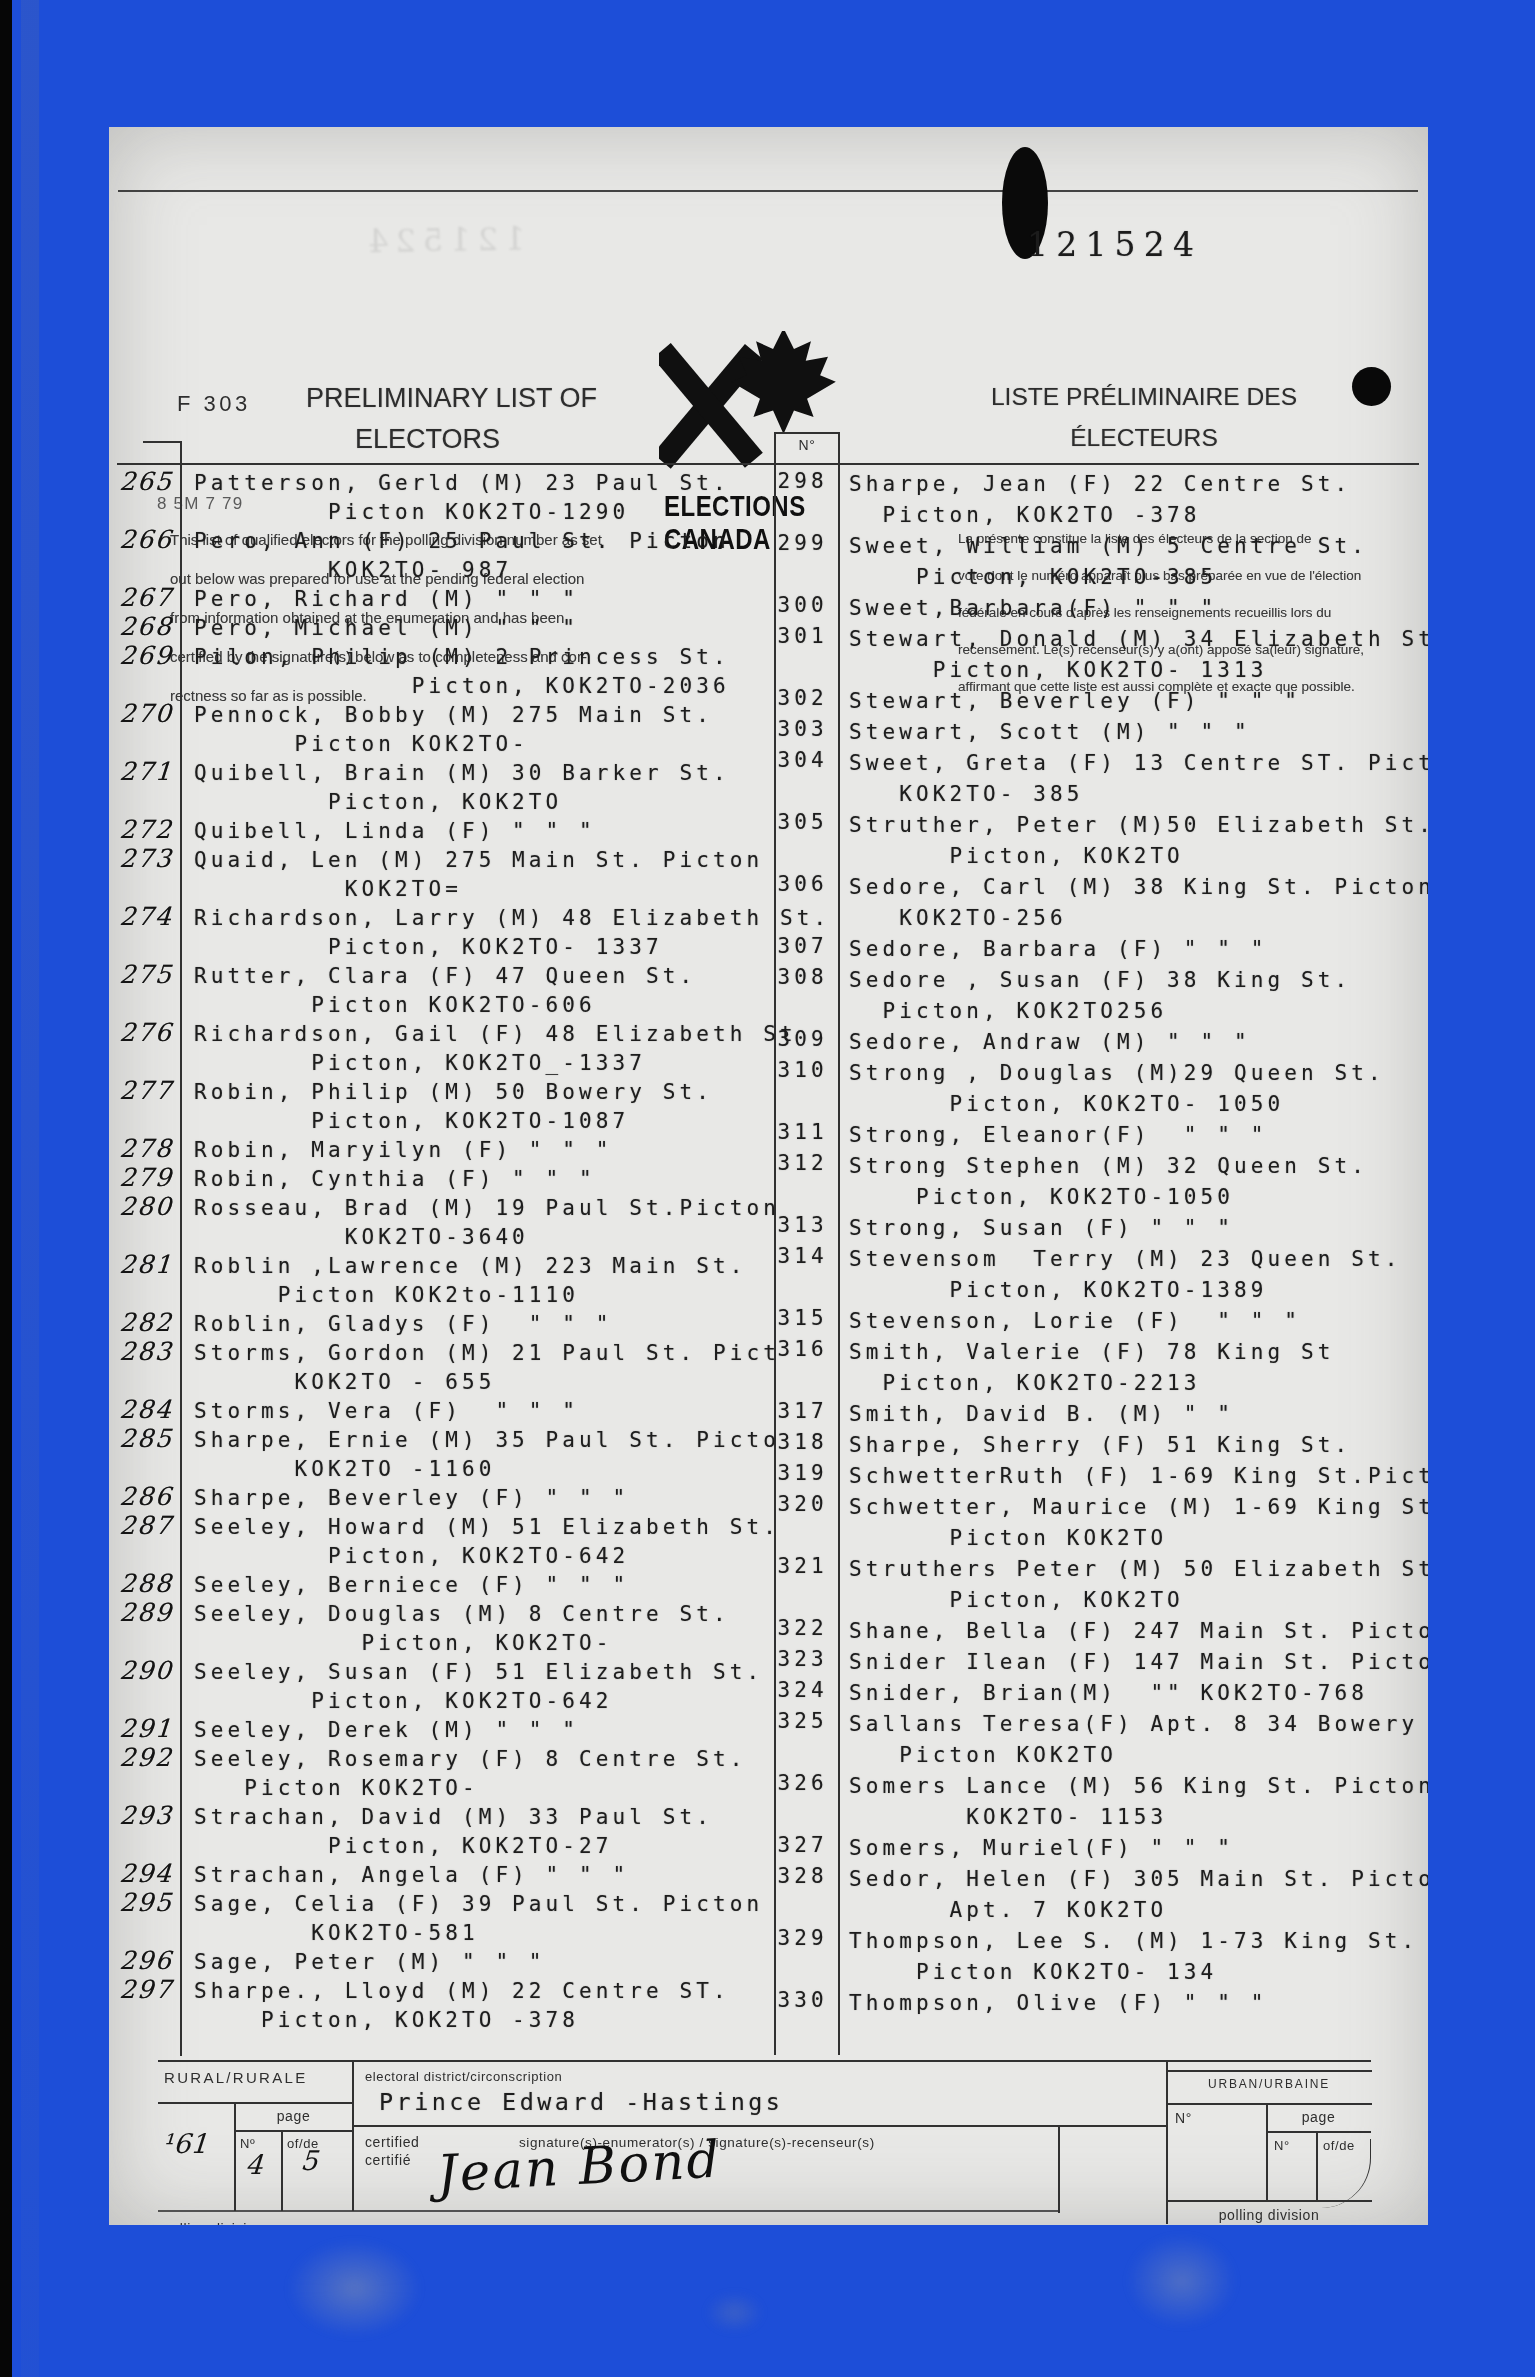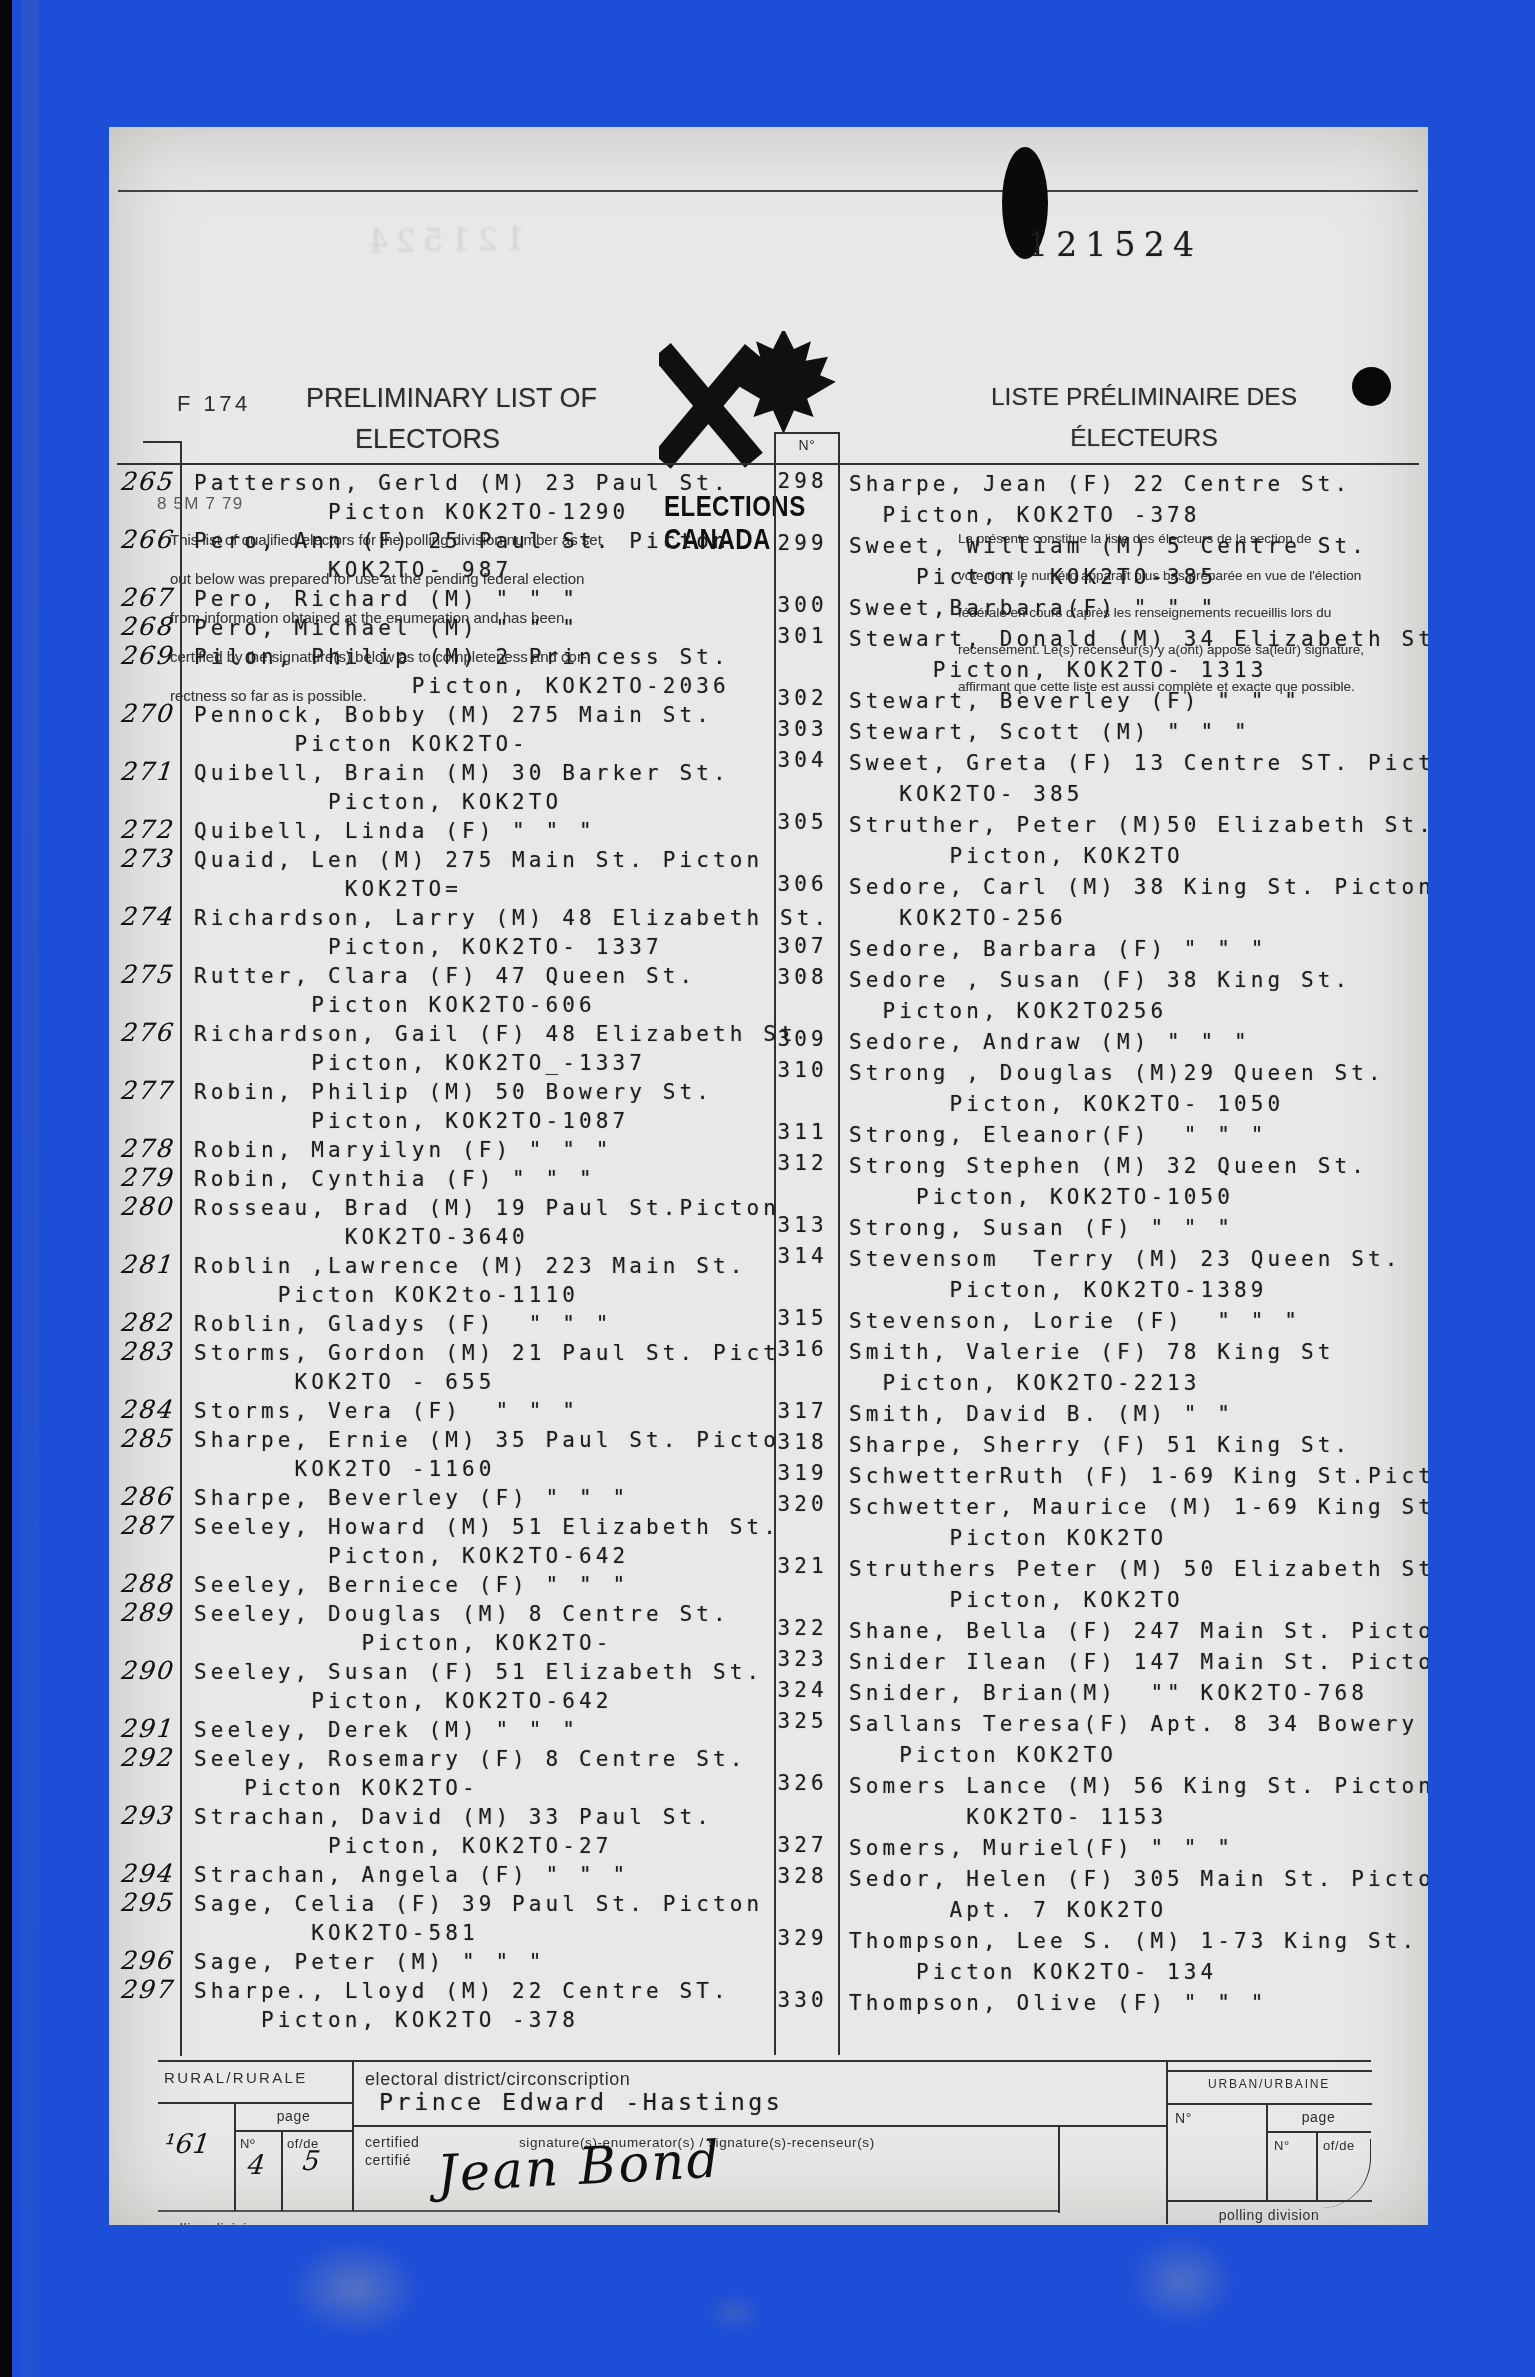--- a/index.html
+++ b/index.html
@@ -45,21 +45,21 @@
   <div class="paper abs">
 
     <div class="abs serif" style="left:252px;top:94px;font-size:32px;letter-spacing:7px;color:#555;opacity:.14;transform:scaleX(-1) rotate(1deg);filter:blur(1.2px);">121524</div>
 
     <div class="abs line" style="left:9.4px;top:63px;width:1300px;height:2.3px;opacity:.9;"></div>
 
     <div class="abs" style="left:893px;top:20px;width:46px;height:112px;background:#0a0a0a;border-radius:50%;"></div>
 
     <div class="abs serif typed" style="left:918px;top:98px;font-size:33px;letter-spacing:8.2px;color:#1c1c1c;filter:blur(0.2px);">121524</div>
 
-    <div class="abs sans lbl" style="left:68px;top:264px;font-size:22px;letter-spacing:3.5px;">F 174</div>
+    <div class="abs sans lbl" style="left:68px;top:264px;font-size:22px;letter-spacing:3.5px;">F 303</div>
 
     <div class="abs sans ink" style="left:149px;top:256px;width:339px;text-align:right;font-size:27px;color:#2d2d2d;">PRELIMINARY LIST OF</div>
     <div class="abs sans ink" style="left:149px;top:297px;width:339px;text-align:center;font-size:27px;color:#2d2d2d;">ELECTORS</div>
 
     <svg class="abs" style="left:550px;top:204px;" width="193" height="156" viewBox="0 0 124 100">
       <g fill="#101010">
         <rect x="24" y="2" width="15" height="92" transform="rotate(40 31 48)"></rect>
         <rect x="24" y="2" width="15" height="92" transform="rotate(-40 31 48)"></rect>
         <path transform="translate(38,-2) scale(0.84)" d="M50 0 l8 16 13-6 -4 15 17-3 -6 14 12 5 -22 13 5 14 -15-5 -8 18 -8-18 -15 5 5-14 -22-13 12-5 -6-14 17 3 -4-15 13 6 z"></path>
       </g>
@@ -416,21 +416,21 @@
     <div class="abs sans lbl" style="left:178px;top:2009px;font-size:13px;">of/de</div>
 
     <div class="abs hand" style="left:56px;top:2001px;font-size:27px;">¹61</div>
     <div class="abs hand" style="left:139px;top:2022px;font-size:27px;">4</div>
     <div class="abs hand" style="left:194px;top:2018px;font-size:27px;">5</div>
 
     <div class="abs line" style="left:49px;top:2083px;width:901px;height:1.8px;opacity:.8;"></div>
 
     <div class="abs sans lbl" style="left:54px;top:2094px;font-size:14px;">polling division</div>
 
-    <div class="abs sans lbl" style="left:256px;top:1942px;font-size:18px;">electoral district/circonscription</div>
+    <div class="abs sans lbl" style="left:256px;top:1942px;font-size:13px;">electoral district/circonscription</div>
     <div class="abs mono typed" style="left:270px;top:1961px;font-size:23.4px;letter-spacing:3.5px;">Prince Edward -Hastings</div>
 
     <div class="abs line" style="left:243px;top:1998px;width:814px;height:1.8px;"></div>
 
     <div class="abs sans lbl" style="left:256px;top:2007px;font-size:14px;">certified</div>
     <div class="abs sans lbl" style="left:256px;top:2025px;font-size:14px;">certifié</div>
     <div class="abs sans lbl" style="left:410px;top:2008px;font-size:13.5px;">signature(s)-enumerator(s) / signature(s)-recenseur(s)</div>
 
     <div class="abs serif" style="left:328px;top:2010px;font-size:51px;font-style:italic;color:#101010;transform:rotate(-3deg);letter-spacing:2.3px;">Jean Bond</div>
 

